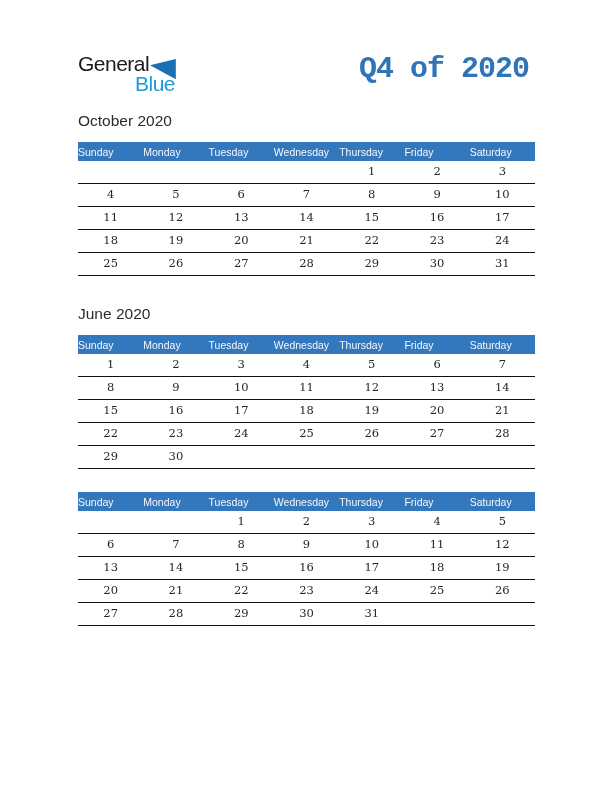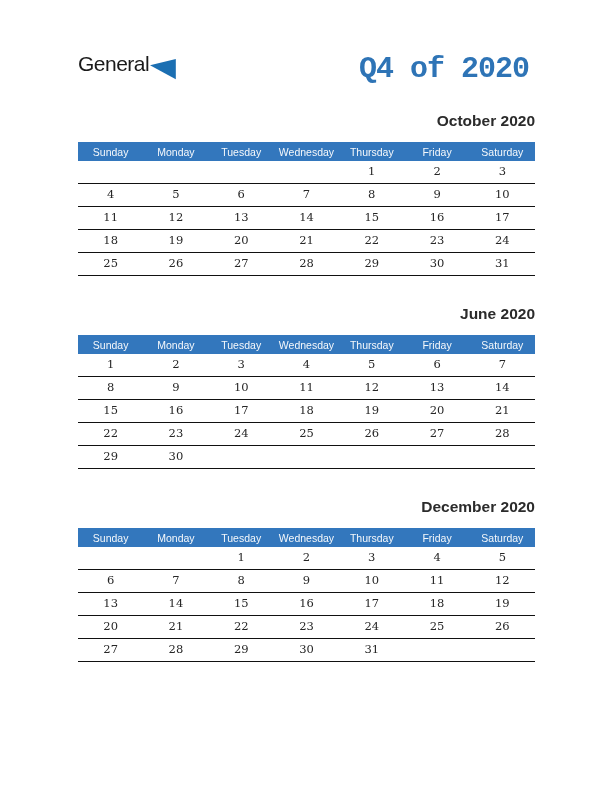--- a/index.html
+++ b/index.html
@@ -46,31 +46,31 @@
   
   .month-section {
     position: absolute; left: 78px; width: 457px;
   }
   .month-section:nth-of-type(1) { top: 106px; }
   .month-section:nth-of-type(2) { top: 299px; }
   .month-section:nth-of-type(3) { top: 492px; }
 
   .month-title {
     margin: 0; height: 36px; line-height: 30px;
-    text-align: right; font-size: 15.5px; font-weight: 700;
+    text-align: left; font-size: 15.5px; font-weight: 400;
     color: #2b2b2b;
   }
 
   .cal-table { width: 457px; }
   .weekday-row {
     display: flex; height: 19px; background: var(--header-blue);
     align-items: center;
   }
   .weekday-cell {
-    flex: 1 1 0; text-align: center;
+    flex: 1 1 0; 
     font-size: 10.5px; color: #F5F8FB;
   }
   .week-row {
     display: flex; height: 23px; box-sizing: border-box;
     border-bottom: 1px solid var(--line-black);
   }
   .date-cell {
     flex: 1 1 0; text-align: center;
     font-family: "DejaVu Serif", serif;
     font-size: 11.5px; line-height: 21px;
@@ -81,20 +81,23 @@
 <body style="--header-blue: #3377BD; --title-blue: #2E74B6; --logo-blue: #1E9BD7; --line-black: #111111; --date-color: #262626;">
 
 <div class="page">
 
   <div class="logo">
     <div class="logo-row1">
       <span class="logo-general">General</span>
       <svg class="logo-triangle-svg" width="28" height="23" viewBox="0 0 28 23">
         <polygon points="0,7 28,0 28,22" fill="#1B6FB2"></polygon>
       </svg>
+    </div>
+    <div class="logo-row2">
+      <span class="logo-blue">Blue</span>
     </div>
   </div>
 
   <h1 class="q-title">Q4 of 2020</h1>
 
   <main id="calendars">
   <section class="month-section">
     <h2 class="month-title">October 2020</h2>
     <div class="cal-table">
       <div class="weekday-row">
@@ -208,21 +211,20 @@
             <div class="date-cell"></div>
             <div class="date-cell"></div>
             <div class="date-cell"></div>
             <div class="date-cell"></div>
             <div class="date-cell"></div>
           </div>
         </div>
   </section>
 
   <section class="month-section">
-    <h2 class="month-title">December 2020</h2>
     <div class="cal-table">
       <div class="weekday-row">
             <div class="weekday-cell">Sunday</div>
             <div class="weekday-cell">Monday</div>
             <div class="weekday-cell">Tuesday</div>
             <div class="weekday-cell">Wednesday</div>
             <div class="weekday-cell">Thursday</div>
             <div class="weekday-cell">Friday</div>
             <div class="weekday-cell">Saturday</div>
           </div>

